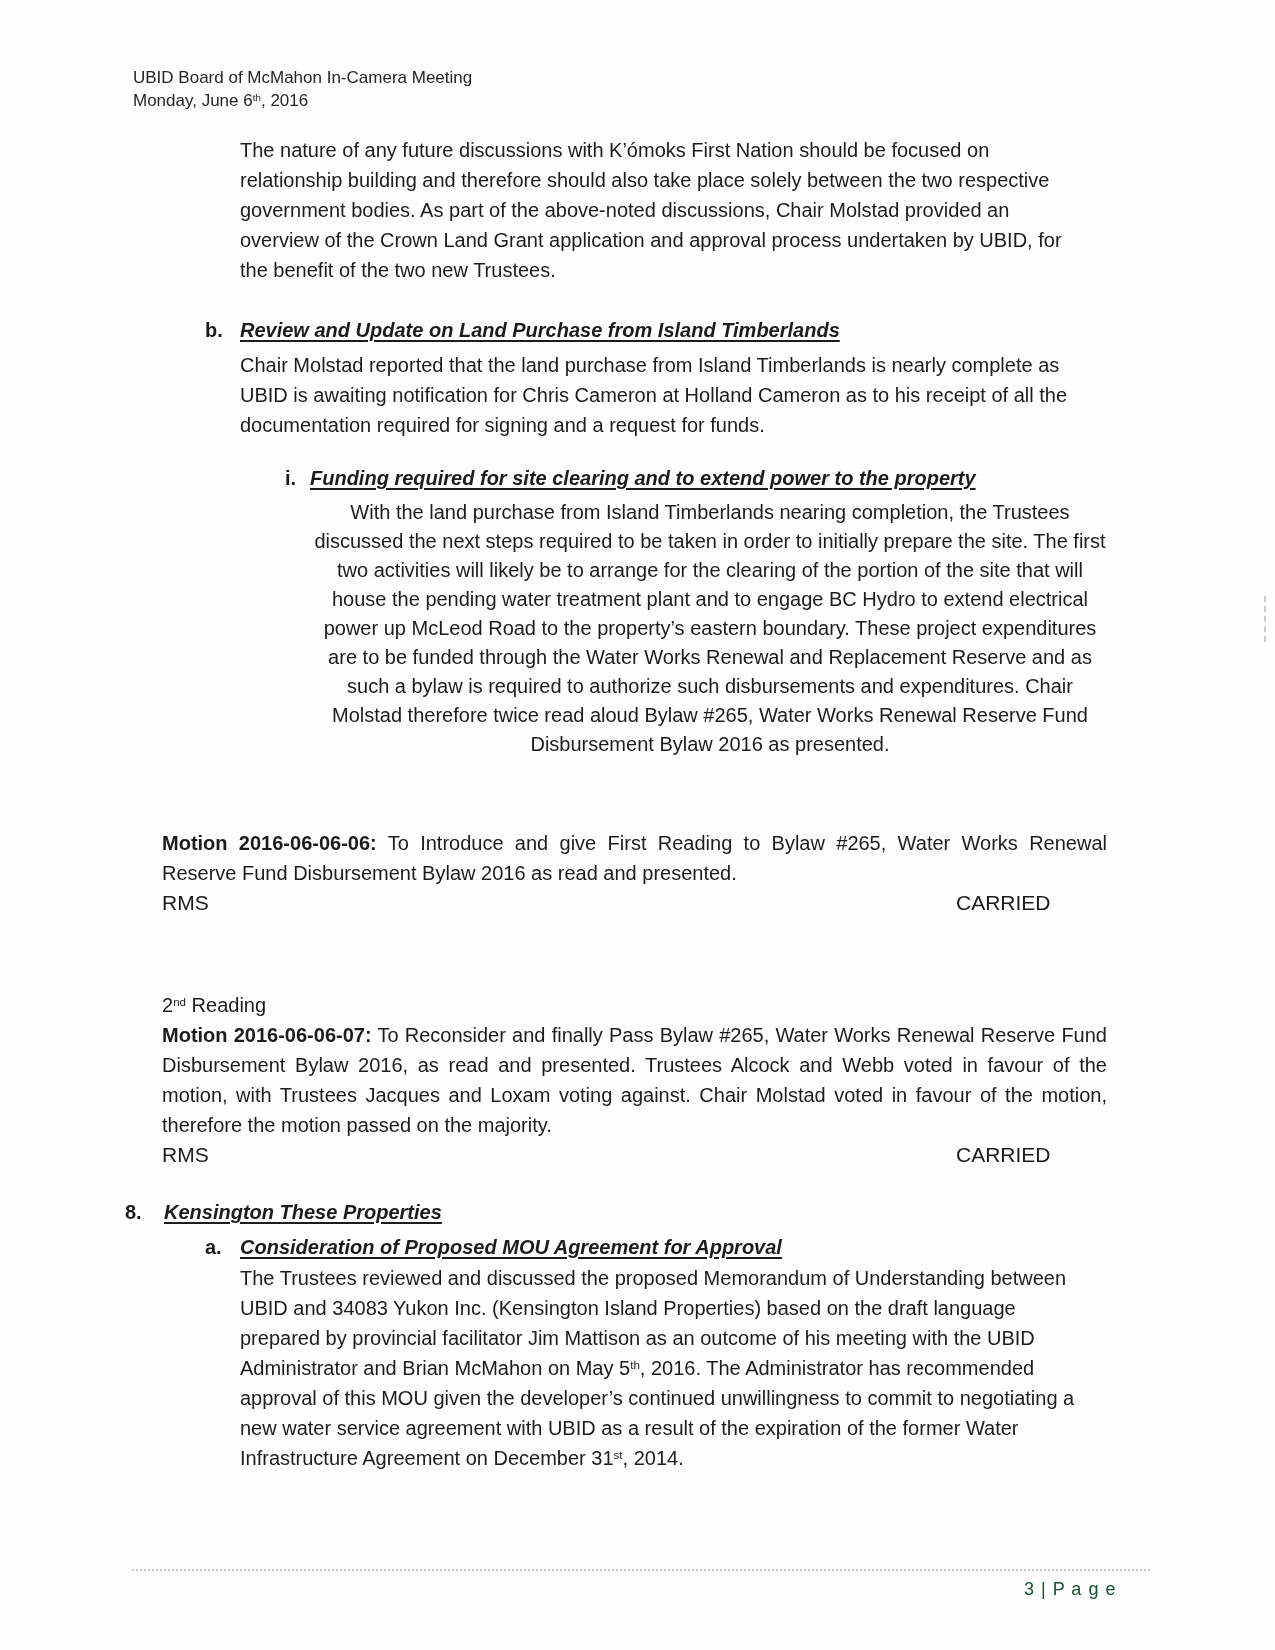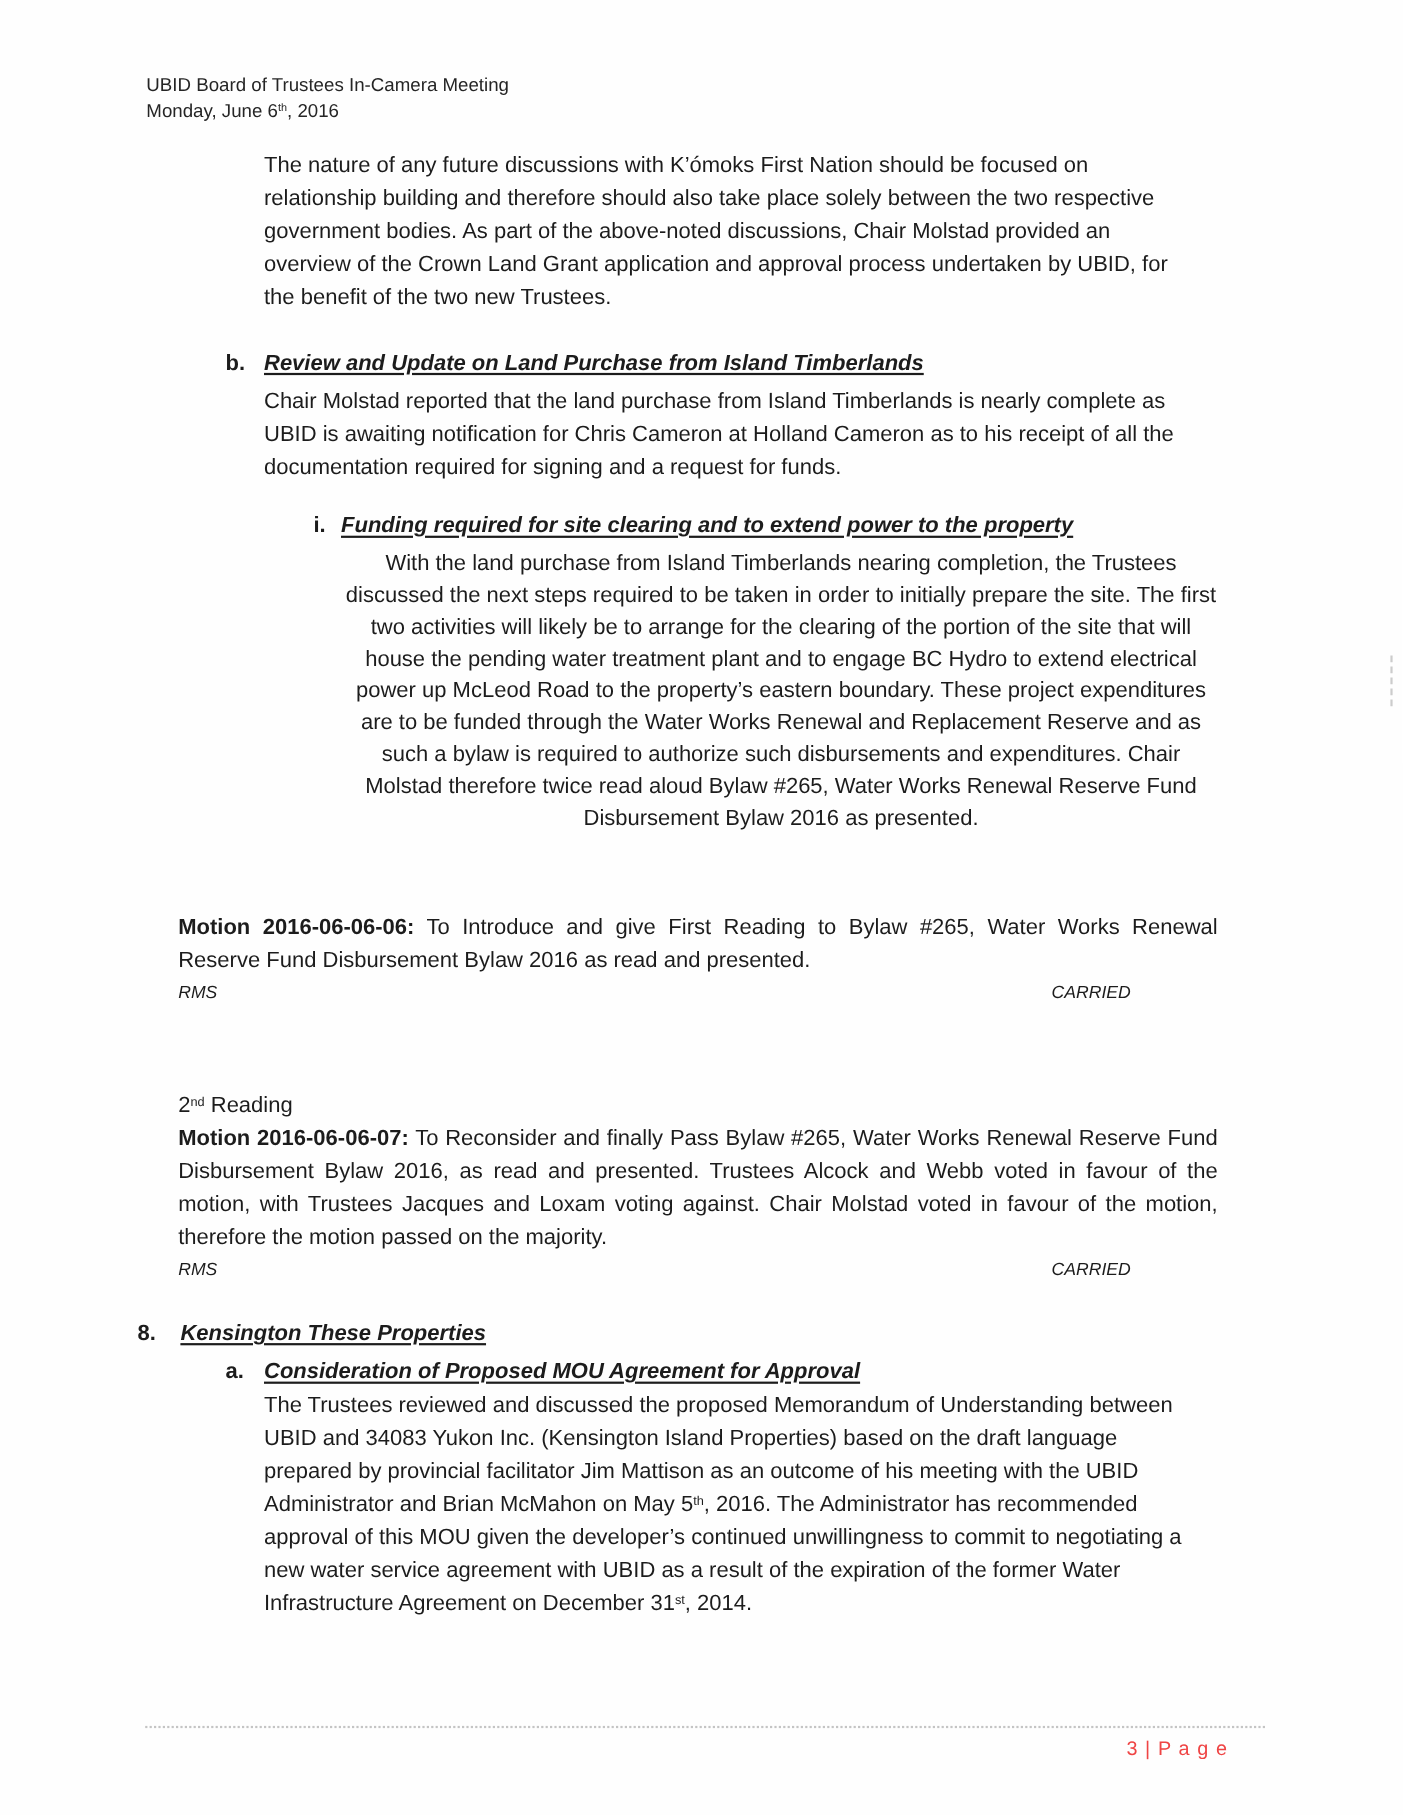--- a/index.html
+++ b/index.html
@@ -42,64 +42,63 @@
     text-decoration-thickness: 2px;
     text-underline-offset: 3px;
     font-style: italic;
   }
 
   .justify { text-align: justify; }
 
   .vote-row {
     position: relative;
     height: 30px;
-    font-size: 16px;
+    font-size: 21px;
     line-height: 30px;
-    font-style: italic;
   }
   .vote-result {
     position: absolute;
     left: 794px;
     top: 0;
     white-space: nowrap;
   }
 
   sup {
     font-size: 0.58em;
     line-height: 0;
     vertical-align: baseline;
     position: relative;
     top: -0.55em;
   }
 
   .footer-label {
     font-size: 18px;
     letter-spacing: 1px;
-    color: #ef4444;
+    color: #14532d;
     white-space: nowrap;
   }
 
   .artifact-dotted {
     border-top: 2px dotted #c4c4c4;
     width: 1018px;
     height: 0;
   }
   .artifact-vmark {
     width: 2px;
     height: 46px;
     border-left: 2px dashed #cccccc;
   }
 </style>
 </head>
 <body>
 
 <div class="page">
 
   <div class="abs doc-header" style="left:133px; top:66px;">
-    <div>UBID Board of Trustees In-Camera Meeting</div>
+    <div>UBID Board of McMahon In-Camera Meeting</div>
     <div><span>Monday, June 6</span><sup>th</sup><span>, 2016</span></div>
   </div>
 
   <div class="abs body-text" style="left:240px; top:135px; width:832px;">
     <p>The nature of any future discussions with K’ómoks First Nation should be focused on relationship building and therefore should also take place solely between the two respective government bodies. As part of the above-noted discussions, Chair Molstad provided an overview of the Crown Land Grant application and approval process undertaken by UBID, for the benefit of the two new Trustees.</p>
   </div>
 
   <div class="abs heading-row" style="left:205px; top:316px;">
     <span class="marker" style="width:35px;">b.</span>
     <span class="title">Review and Update on Land Purchase from Island Timberlands</span>

